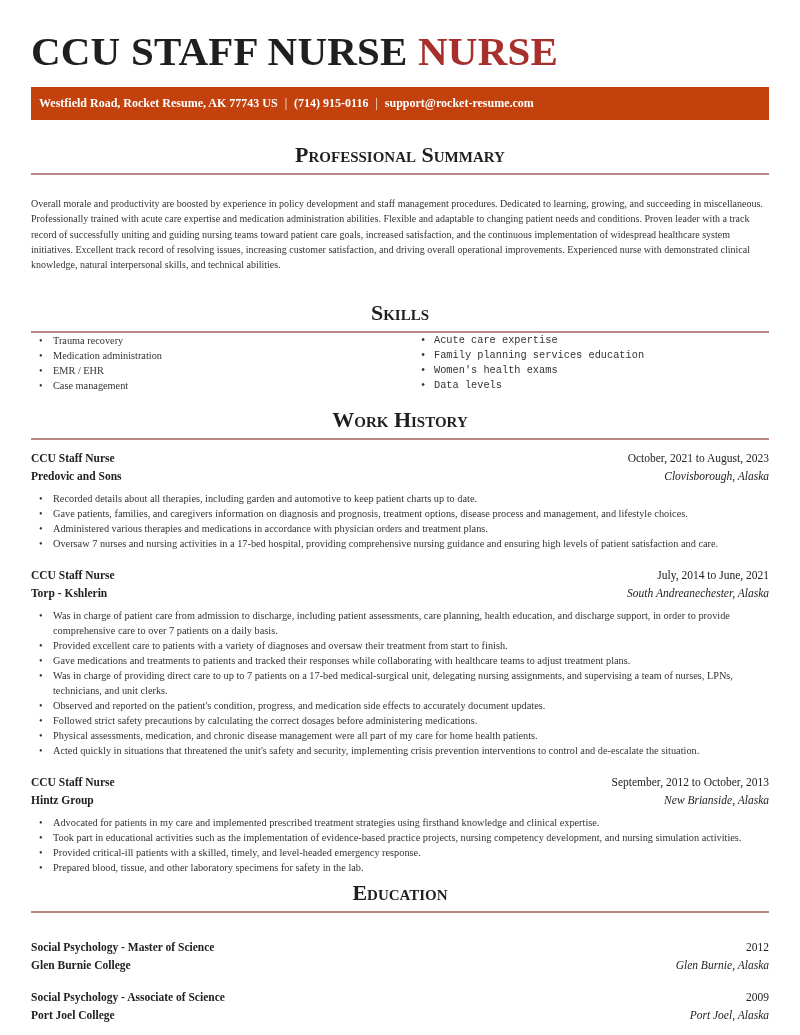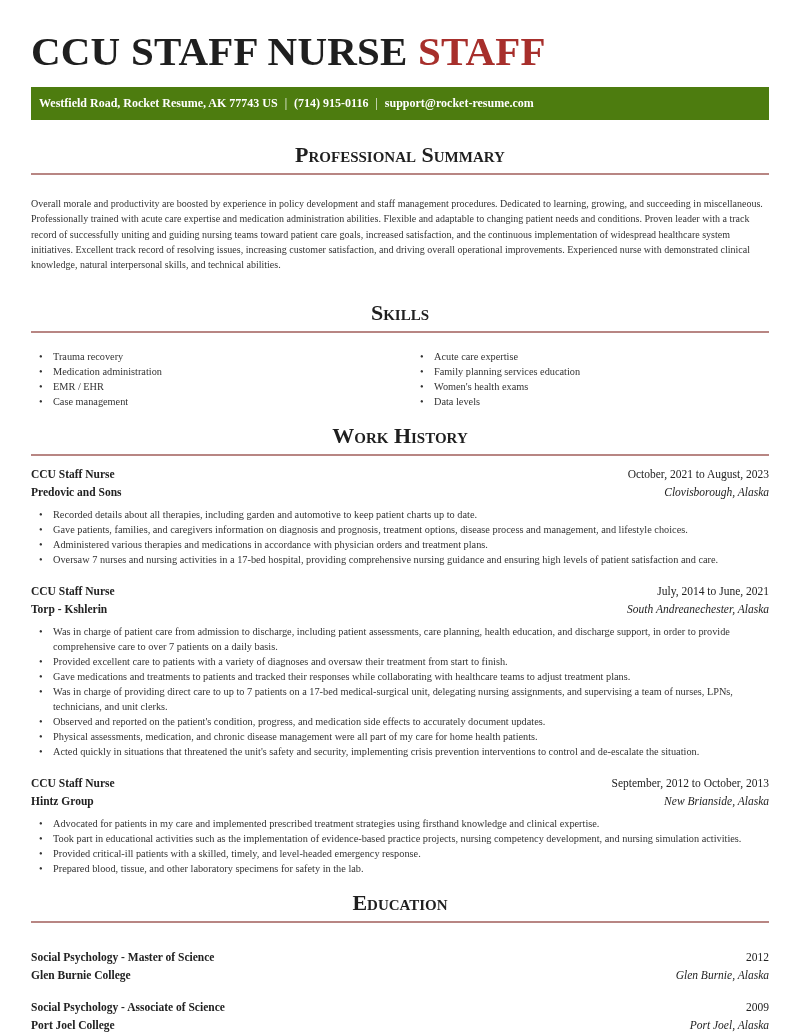--- a/index.html
+++ b/index.html
@@ -1,43 +1,43 @@
 <!DOCTYPE html>
 <html><head>
   <meta charset="utf-8">
   <style>
     html, body { margin: 0; padding: 0; background: #ffffff; }
     body { width: 800px; height: 1035px; overflow: hidden; font-family: "Liberation Serif", "DejaVu Serif", serif; color: #222; }
     .page { padding: 0 31px 0 31px; }
     .title { margin: 0; padding-top: 28px; font-size: 41px; font-weight: bold; line-height: 46px; color: #1f1f1f; letter-spacing: 0.2px; }
     .title .accent { color: #a72f2c; }
-    .contact { margin-top: 13px; background: #4d7c0f; color: #fff; height: 33px; line-height: 33px; padding: 0 8px; font-size: 12px; font-weight: bold; }
+    .contact { margin-top: 13px; background: #c2410c; color: #fff; height: 33px; line-height: 33px; padding: 0 8px; font-size: 12px; font-weight: bold; }
     .contact .sep { margin: 0 7px; font-weight: normal; }
     .section-title { margin: 22px 0 0 0; font-size: 22px; font-weight: bold; font-variant: small-caps; line-height: 26px; color: #1f1f1f; text-align: center; }
     .rule { height: 2px; background: #b88683; margin-top: 5px; }
     .summary { margin-top: 21px; font-size: 10px; line-height: 15.3px; color: #333; }
-    .skills { display: flex; margin-top: 16px; gap: 24px; }
+    .skills { display: flex; margin-top: 0; gap: 24px; }
     .skills ul { margin: 0; padding: 0 0 0 22px; list-style: none; width: 341px; }
-    .skills ul + ul { padding-left: 22px; }
+    .skills ul + ul { padding-left: 22px; font-family: Liberation Mono, monospace; }
     .skills li, .bullets li { position: relative; font-size: 10.3px; line-height: 15px; color: #333; }
     .skills li::before, .bullets li::before { content: "\2022"; position: absolute; left: -14px; top: 0; color: #333; }
     .job { margin-top: 10px; }
     .job-row { display: flex; justify-content: space-between; font-size: 11.5px; line-height: 17.5px; color: #222; }
     .job-row .left { font-weight: bold; }
     .job-row .loc { font-style: italic; }
     .bullets { margin: 6px 0 0 0; padding: 0 0 0 22px; list-style: none; }
     .edu { margin-top: 26px; }
     .edu + .edu { margin-top: 15px; }
   </style>
 </head>
 <body>
 
 <div class="page">
 
-  <h1 class="title"><span>CCU STAFF NURSE</span> <span class="accent">STAFF</span></h1>
+  <h1 class="title"><span>CCU STAFF NURSE</span> <span class="accent">NURSE</span></h1>
 
   <div class="contact">
     <span>Westfield Road, Rocket Resume, AK 77743 US</span><span class="sep">|</span><span>(714) 915-0116</span><span class="sep">|</span><span>support@rocket-resume.com</span>
   </div>
 
   <h2 class="section-title">Professional Summary</h2>
   <div class="rule"></div>
   <p class="summary">Overall morale and productivity are boosted by experience in policy development and staff management procedures. Dedicated to learning, growing, and succeeding in miscellaneous. Professionally trained with acute care expertise and medication administration abilities. Flexible and adaptable to changing patient needs and conditions. Proven leader with a track record of successfully uniting and guiding nursing teams toward patient care goals, increased satisfaction, and the continuous implementation of widespread healthcare system initiatives. Excellent track record of resolving issues, increasing customer satisfaction, and driving overall operational improvements. Experienced nurse with demonstrated clinical knowledge, natural interpersonal skills, and technical abilities.</p>
 
   <h2 class="section-title" style="margin-top:28px">Skills</h2>
@@ -85,20 +85,21 @@
     <div class="job-row">
       <span class="left">Torp - Kshlerin</span>
       <span class="loc">South Andreanechester, Alaska</span>
     </div>
     <ul class="bullets">
       <li>Was in charge of patient care from admission to discharge, including patient assessments, care planning, health education, and discharge support, in order to provide comprehensive care to over 7 patients on a daily basis.</li>
       <li>Provided excellent care to patients with a variety of diagnoses and oversaw their treatment from start to finish.</li>
       <li>Gave medications and treatments to patients and tracked their responses while collaborating with healthcare teams to adjust treatment plans.</li>
       <li>Was in charge of providing direct care to up to 7 patients on a 17-bed medical-surgical unit, delegating nursing assignments, and supervising a team of nurses, LPNs, technicians, and unit clerks.</li>
       <li>Observed and reported on the patient's condition, progress, and medication side effects to accurately document updates.</li>
+      <li>Followed strict safety precautions by calculating the correct dosages before administering medications.</li>
       <li>Physical assessments, medication, and chronic disease management were all part of my care for home health patients.</li>
       <li>Acted quickly in situations that threatened the unit's safety and security, implementing crisis prevention interventions to control and de-escalate the situation.</li>
     </ul>
   </div>
 
   <div class="job" style="margin-top:16px">
     <div class="job-row">
       <span class="left">CCU Staff Nurse</span>
       <span>September, 2012 to October, 2013</span>
     </div>
@@ -107,21 +108,21 @@
       <span class="loc">New Brianside, Alaska</span>
     </div>
     <ul class="bullets">
       <li>Advocated for patients in my care and implemented prescribed treatment strategies using firsthand knowledge and clinical expertise.</li>
       <li>Took part in educational activities such as the implementation of evidence-based practice projects, nursing competency development, and nursing simulation activities.</li>
       <li>Provided critical-ill patients with a skilled, timely, and level-headed emergency response.</li>
       <li>Prepared blood, tissue, and other laboratory specimens for safety in the lab.</li>
     </ul>
   </div>
 
-  <h2 class="section-title" style="margin-top:14px">Education</h2>
+  <h2 class="section-title" style="margin-top:5px">Education</h2>
   <div class="rule"></div>
 
   <div class="edu">
     <div class="job-row">
       <span class="left">Social Psychology - Master of Science</span>
       <span>2012</span>
     </div>
     <div class="job-row">
       <span class="left">Glen Burnie College</span>
       <span class="loc">Glen Burnie, Alaska</span>

